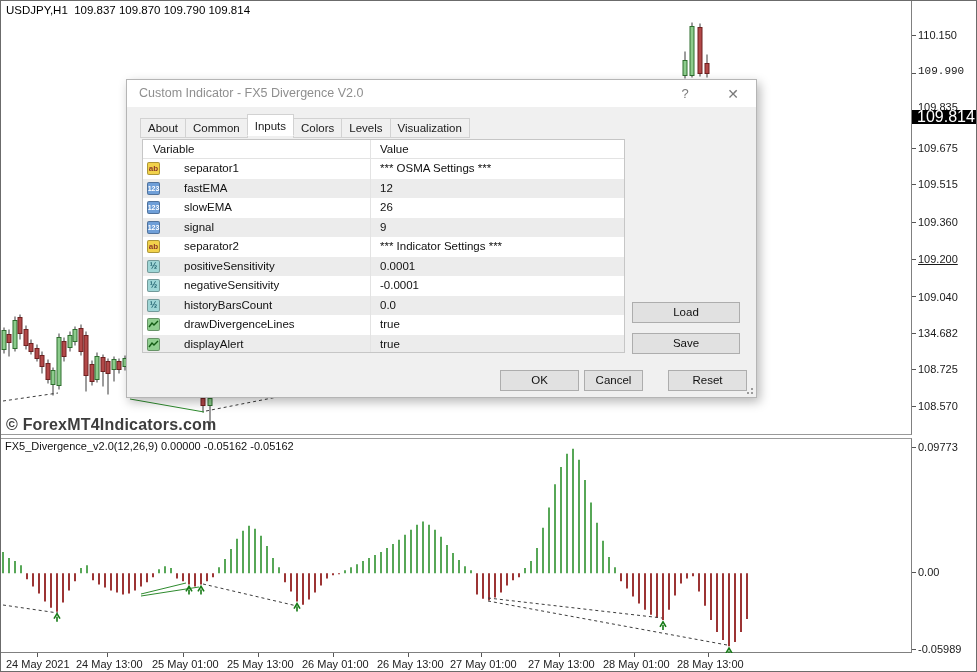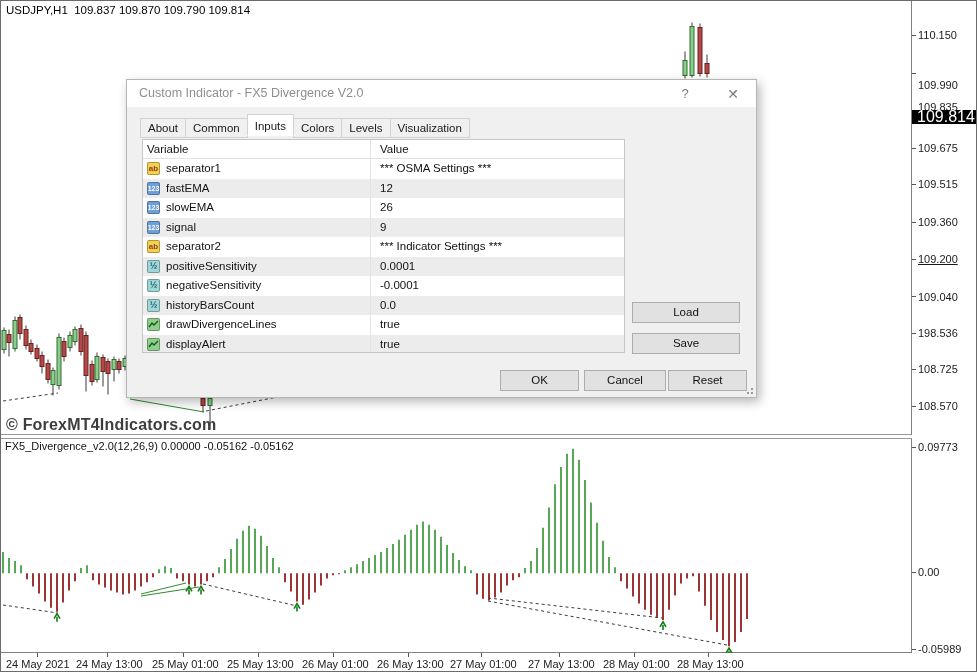--- a/index.html
+++ b/index.html
@@ -30,37 +30,37 @@
   .tb-btn { position:absolute; top:5px; width:18px; height:18px; font-size:13px; color:#7a7a7a; text-align:center; line-height:18px; cursor:default; }
   .tb-help { right:62px; }
   .tb-close { right:14px; font-size:14px; }
 
   .tabstrip { position:absolute; left:13px; top:34px; height:21px; z-index:2; }
   .tab { display:inline-block; font-size:11.5px; color:#1a1a1a; background:#f0f0f0; border:1px solid #d2d2d2; padding:3px 7px 3px 7px; margin-right:-1px; position:relative; top:2px; }
   .tab.active { background:#ffffff; border-bottom:1px solid #ffffff; top:0; padding-top:5px; z-index:3; }
 
   .param-table { position:absolute; left:15px; top:59px; width:483px; height:214px; background:#fff; border:1px solid #c6c6c6; font-size:11.5px; color:#111; overflow:hidden; }
   .pt-header { display:flex; height:19px; line-height:19px; background:#fff; border-bottom:1px solid #e3e3e3; }
-  .pt-hvar { width:228px; padding-left:4px; border-right:1px solid #e3e3e3; }
+  .pt-hvar { width:228px; padding-left:10px; border-right:1px solid #e3e3e3; }
   .pt-hval { flex:1; padding-left:9px; }
   .pt-row { display:flex; height:19.5px; line-height:19.5px; }
   .pt-row:nth-child(even) { background:#ececec; }
   .pt-var { width:228px; display:flex; align-items:center; border-right:1px solid #e3e3e3; }
   .pt-val { flex:1; padding-left:9px; }
-  .row-icon { width:13px; height:13px; margin:0 6px 0 4px; border-radius:2px; border:1px solid rgba(0,0,0,.28); font-size:7px; font-weight:bold; display:flex; align-items:center; justify-content:center; flex:none; }
+  .row-icon { width:13px; height:13px; margin:0 24px 0 4px; border-radius:2px; border:1px solid rgba(0,0,0,.28); font-size:7px; font-weight:bold; display:flex; align-items:center; justify-content:center; flex:none; }
   .icon-string  { background:#f2d24b; color:#8b3a2a; font-size:8px; }
   .icon-integer { background:#6f9fd8; color:#fff; }
   .icon-double  { background:#9fd6d6; color:#20626f; font-size:9px; }
   .icon-boolean { background:#8fce8f; color:#145c14; }
 
   .btn { position:absolute; background:#e1e1e1; border:1px solid #adadad; font-size:11.5px; color:#111; text-align:center; line-height:19px; cursor:default; }
   .btn-load  { left:505px; top:222px; width:108px; height:21px; }
   .btn-save  { left:505px; top:253px; width:108px; height:21px; }
   .btn-ok    { left:373px; top:290px; width:79px; height:21px; }
-  .btn-cancel{ left:457px; top:290px; width:82px; height:21px; }
+  .btn-cancel{ left:457px; top:290px; width:59px; height:21px; }
   .btn-reset { left:541px; top:290px; width:79px; height:21px; }
   .grip { position:absolute; right:3px; bottom:3px; width:2px; height:2px; background:#9a9a9a; box-shadow:-4px 0 0 #9a9a9a, 0 -4px 0 #9a9a9a; }
 </style>
 </head>
 <body>
 
 <div class="screen">
 
   <div class="main-pane">
     <div class="ohlc">USDJPY,H1  109.837 109.870 109.790 109.814</div>
@@ -126,33 +126,33 @@
         <polyline points="2,400 57,392" fill="none" stroke="#3c3c3c" stroke-width="1" stroke-dasharray="3,3"></polyline>
         <polyline points="129,398 203,411" fill="none" stroke="#2e8b2e" stroke-width="1" stroke-dasharray="none"></polyline>
         <polyline points="205,410 312,389" fill="none" stroke="#3c3c3c" stroke-width="1" stroke-dasharray="3,3"></polyline>
       </svg>
     <div class="watermark">© ForexMT4Indicators.com</div>
   </div>
 
   <div id="price-axis">
       <div class="axis-label" style="left: 917px; top: 28px;">110.150</div>
       <div class="axis-tick" style="left: 911px; top: 34px; width: 4px; height: 1px;"></div>
-      <div class="axis-label" style="left: 917px; top: 78px;">109.990</div>
+      <div class="axis-label" style="left: 917px; top: 64px; font-family: Liberation Mono, monospace;">109.990</div>
       <div class="axis-tick" style="left: 911px; top: 72px; width: 4px; height: 1px;"></div>
       <div class="axis-label" style="left: 917px; top: 141px; text-align: right;">109.675</div>
       <div class="axis-tick" style="left: 911px; top: 147px; width: 4px; height: 1px;"></div>
       <div class="axis-label" style="left: 917px; top: 177px;">109.515</div>
       <div class="axis-tick" style="left: 911px; top: 183px; width: 4px; height: 1px;"></div>
       <div class="axis-label" style="left: 917px; top: 215px;">109.360</div>
       <div class="axis-tick" style="left: 911px; top: 221px; width: 4px; height: 1px;"></div>
       <div class="axis-label" style="left: 917px; top: 252px; text-decoration: underline;">109.200</div>
       <div class="axis-tick" style="left: 911px; top: 258px; width: 4px; height: 1px;"></div>
       <div class="axis-label" style="left: 917px; top: 290px;">109.040</div>
       <div class="axis-tick" style="left: 911px; top: 295px; width: 4px; height: 1px;"></div>
-      <div class="axis-label" style="left: 917px; top: 326px;">198.536</div>
+      <div class="axis-label" style="left: 917px; top: 326px;">134.682</div>
       <div class="axis-tick" style="left: 911px; top: 332px; width: 4px; height: 1px;"></div>
       <div class="axis-label" style="left: 917px; top: 362px;">108.725</div>
       <div class="axis-tick" style="left: 911px; top: 368px; width: 4px; height: 1px;"></div>
       <div class="axis-label" style="left: 917px; top: 399px;">108.570</div>
       <div class="axis-tick" style="left: 911px; top: 405px; width: 4px; height: 1px;"></div>
     </div>
   <div class="axis-label" style="left:917px; top:100px; z-index:2;">109.835</div>
   <div class="price-box" id="price-box" style="top: 109px;">109.814</div>
 
   <div class="ind-pane">

